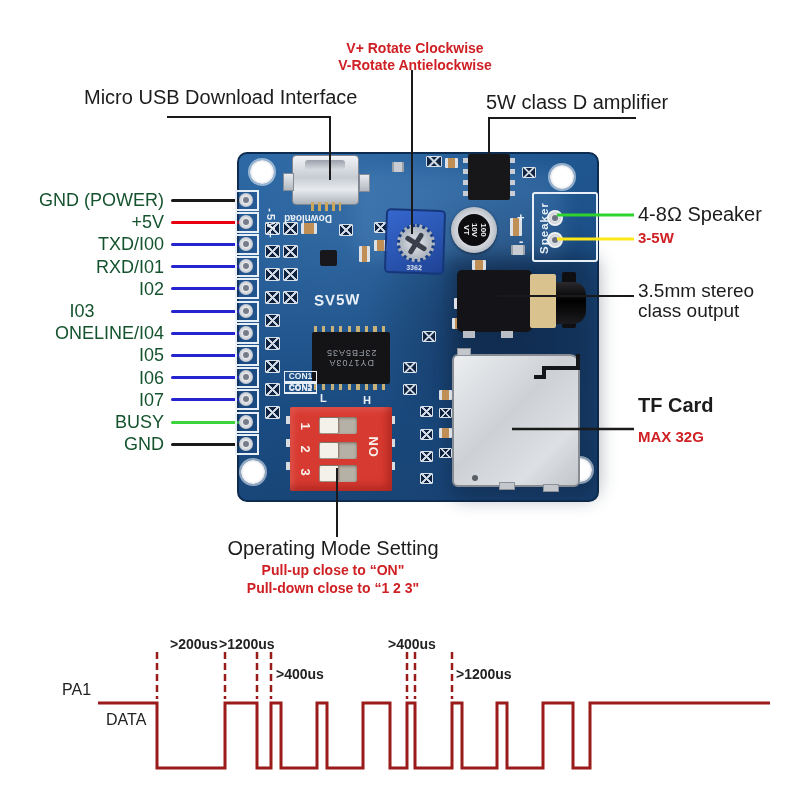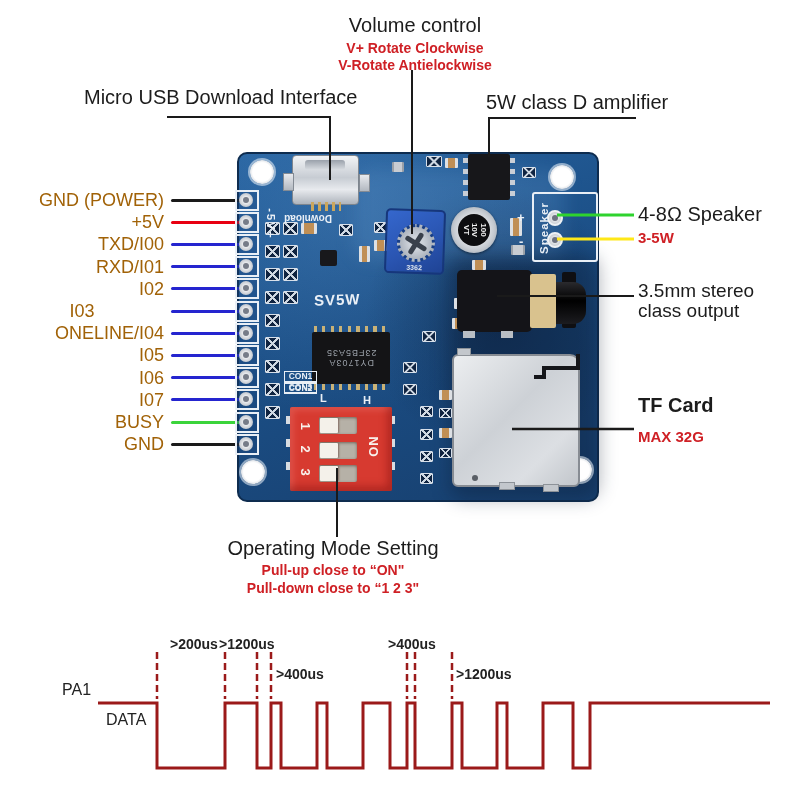--- a/index.html
+++ b/index.html
@@ -3,21 +3,21 @@
 <meta charset="utf-8">
 <style>
   html,body{margin:0;padding:0;background:#fff;}
   #page{position:relative;width:800px;height:800px;background:#fff;overflow:hidden;
         font-family:"Liberation Sans",sans-serif;color:#1c1c1c;}
   
   .big-label{position:absolute;font-size:20px;color:#1c1c1c;white-space:nowrap;}
   .red-label{position:absolute;font-size:14px;font-weight:700;color:#cf2025;white-space:nowrap;}
   .center{text-align:center;}
   .pin-label{position:absolute;left:0;width:164px;text-align:right;font-size:18px;
-             height:24px;line-height:24px;color:#a16207;white-space:nowrap;}
+             height:24px;line-height:24px;color:#14532d;white-space:nowrap;}
   .pin-wire{position:absolute;height:3px;border-radius:2px;}
   .pin-hole{position:absolute;width:24px;height:21px;border:2px solid #e9eff6;
             background:rgba(25,70,125,.35);box-sizing:border-box;}
   .pin-hole::before{content:"";position:absolute;left:2px;top:1px;width:14px;height:14px;
             border-radius:50%;background:radial-gradient(circle,#f2f3f5 25%,#c3c8cf 70%,#9aa0a9 100%);}
   .pin-hole::after{content:"";position:absolute;left:6px;top:5px;width:6px;height:6px;
             border-radius:50%;background:#767c88;}
   
   #board{position:absolute;left:237px;top:152px;width:362px;height:350px;border-radius:10px;
     border:2px solid #0e2c4f;box-sizing:border-box;
@@ -322,21 +322,20 @@
         <line x1="415" x2="415" y1="652" y2="699" stroke="#9b1a1a" stroke-width="2.5" stroke-dasharray="7 4"></line>
         <line x1="452" x2="452" y1="652" y2="699" stroke="#9b1a1a" stroke-width="2.5" stroke-dasharray="7 4"></line>
         <text x="170" y="649" class="timing-annot">&gt;200us</text>
         <text x="219" y="649" class="timing-annot">&gt;1200us</text>
         <text x="276" y="679" class="timing-annot">&gt;400us</text>
         <text x="388" y="649" class="timing-annot">&gt;400us</text>
         <text x="456" y="679" class="timing-annot">&gt;1200us</text>
       </g>
   </svg>
 
-  <div class="big-label center" style="left:295px;top:14px;width:240px;">Volume control</div>
   <div class="red-label center" style="left:295px;top:57px;width:240px;">V-Rotate Antielockwise</div>
   <div class="red-label center" style="left:295px;top:40px;width:240px;">V+ Rotate Clockwise</div>
 
   <div class="big-label" style="left:84px;top:86px;">Micro USB Download Interface</div>
   <div class="big-label" style="left:486px;top:91px;">5W class D amplifier</div>
 
   <div class="big-label" style="left:638px;top:203px;">4-8Ω Speaker</div>
   <div class="red-label" style="left:638px;top:229px;font-size:15px;">3-5W</div>
 
   <div class="big-label" style="left:638px;top:280px;font-size:19px;">3.5mm stereo</div>

